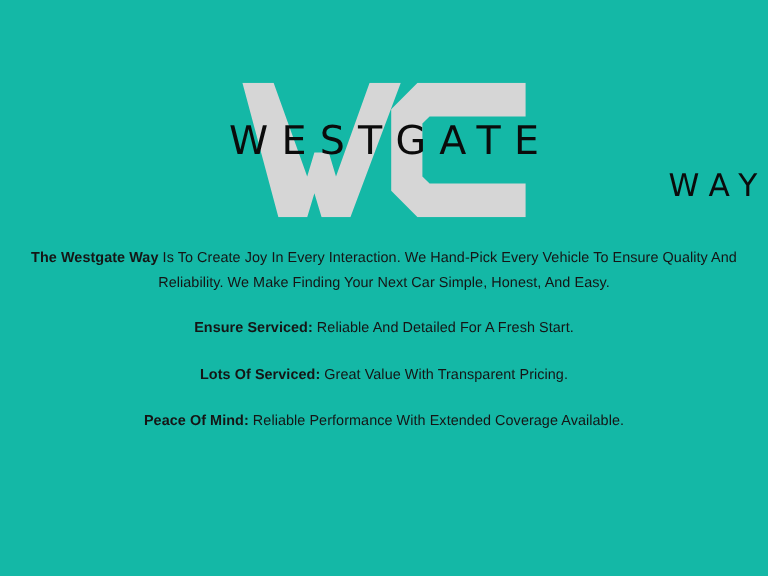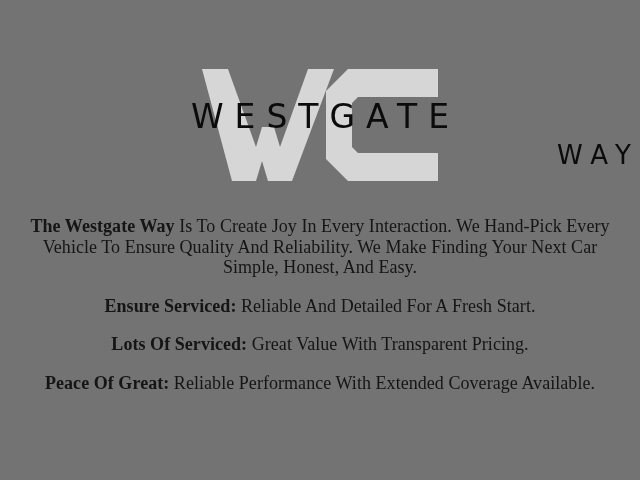--- a/index.html
+++ b/index.html
@@ -13,21 +13,21 @@
     background: #ffffff;
     font-family: "Liberation Sans", sans-serif;
     color: #111111;
     overflow: hidden;
   }
 
   .page {
     position: relative;
     width: 640px;
     height: 480px;
-    background: #737373;
+    background: #14b8a6;
     box-sizing: border-box;
   }
 
   
   .logo-block {
     position: absolute;
     top: 55px;
     left: 0;
     width: 640px;
     height: 125px;
@@ -86,25 +86,25 @@
   
   .copy {
     position: absolute;
     top: 200px;
     left: 18px;
     width: 604px;
     text-align: center;
   }
 
   .para {
-    font-family: Liberation Serif, serif;
-    font-size: 18px;
+    font-family: Liberation Sans, sans-serif;
+    font-size: 12px;
     line-height: 20.5px;
     color: #151515;
-    margin: 16px 0 16px 0;
+    margin: 4px 0 16px 0;
     letter-spacing: 0.05px;
   }
   .para:last-child { margin-bottom: 0; }
 
   .para .lead {
     font-weight: bold;
   }
 
   .para.intro {
     margin-bottom: 18px;
@@ -137,17 +137,17 @@
   </div>
 
   <div class="copy">
 
     <p class="para intro"><span class="lead">The Westgate Way</span><span> Is To Create Joy In Every Interaction. We Hand-Pick Every Vehicle To Ensure Quality And Reliability. We Make Finding Your Next Car Simple, Honest, And Easy.</span></p>
 
     <p class="para feature"><span class="lead">Ensure Serviced:</span><span> Reliable And Detailed For A Fresh Start.</span></p>
 
     <p class="para feature"><span class="lead">Lots Of Serviced:</span><span> Great Value With Transparent Pricing.</span></p>
 
-    <p class="para feature"><span class="lead">Peace Of Great:</span><span> Reliable Performance With Extended Coverage Available.</span></p>
+    <p class="para feature"><span class="lead">Peace Of Mind:</span><span> Reliable Performance With Extended Coverage Available.</span></p>
 
   </div>
 
 </div>
 
 </body></html>

